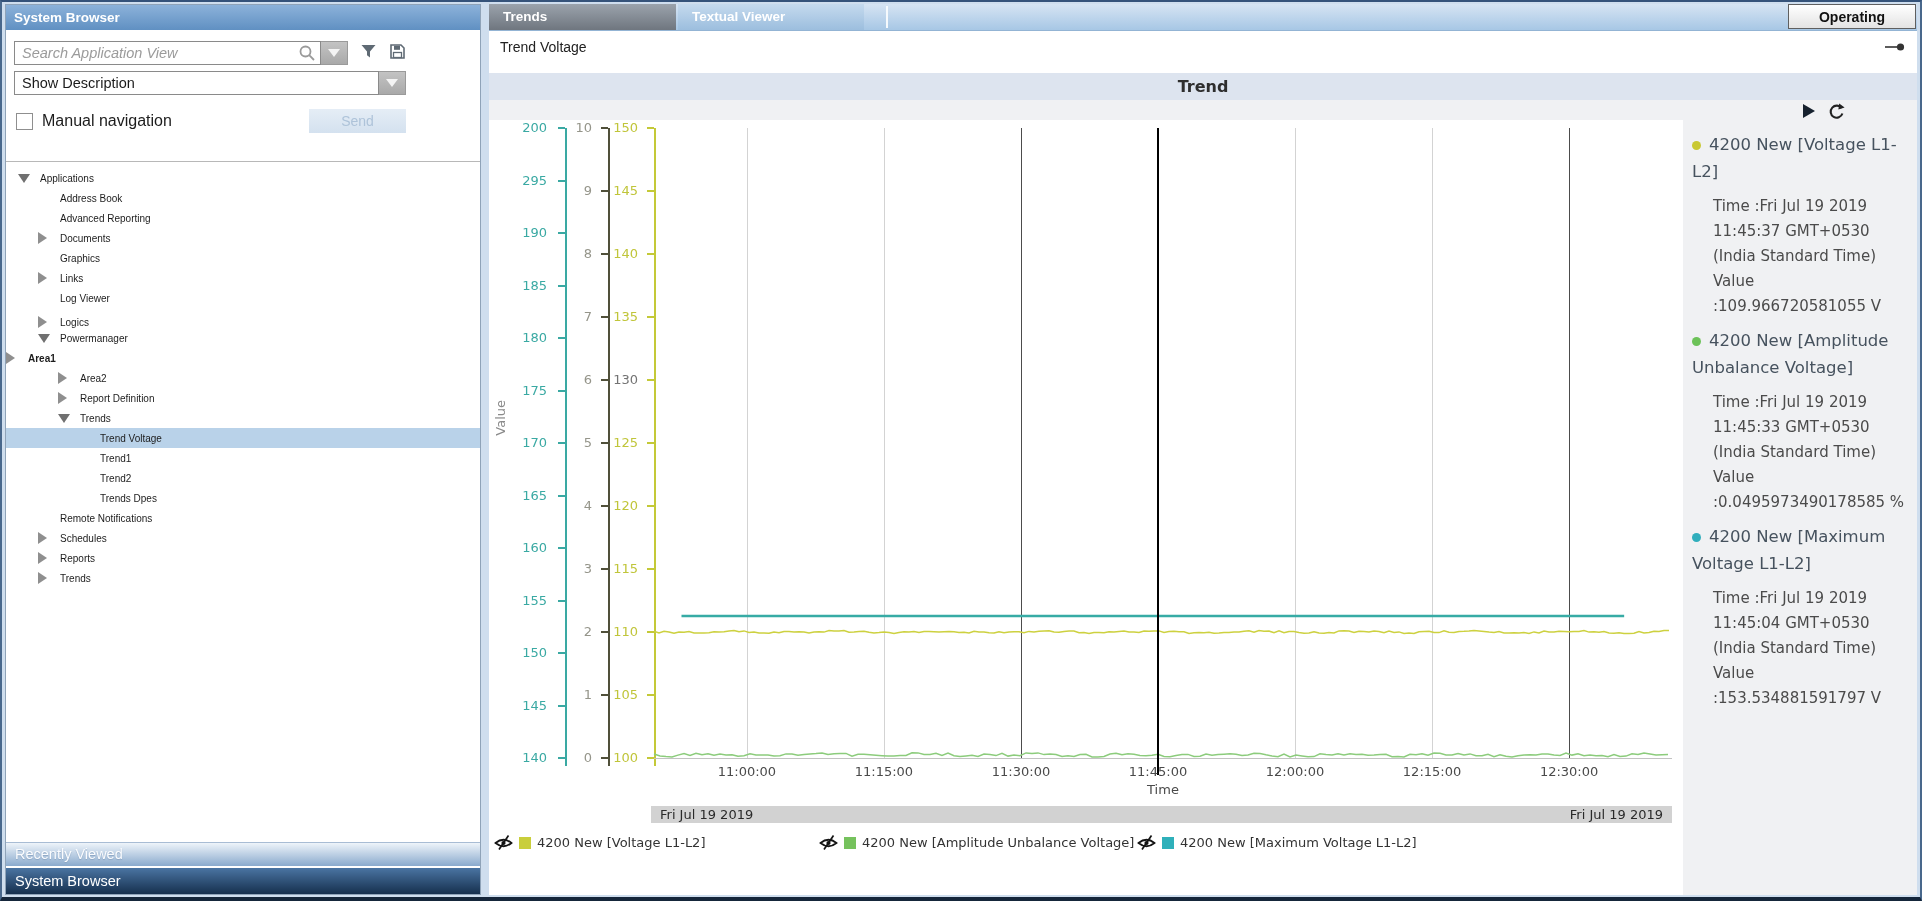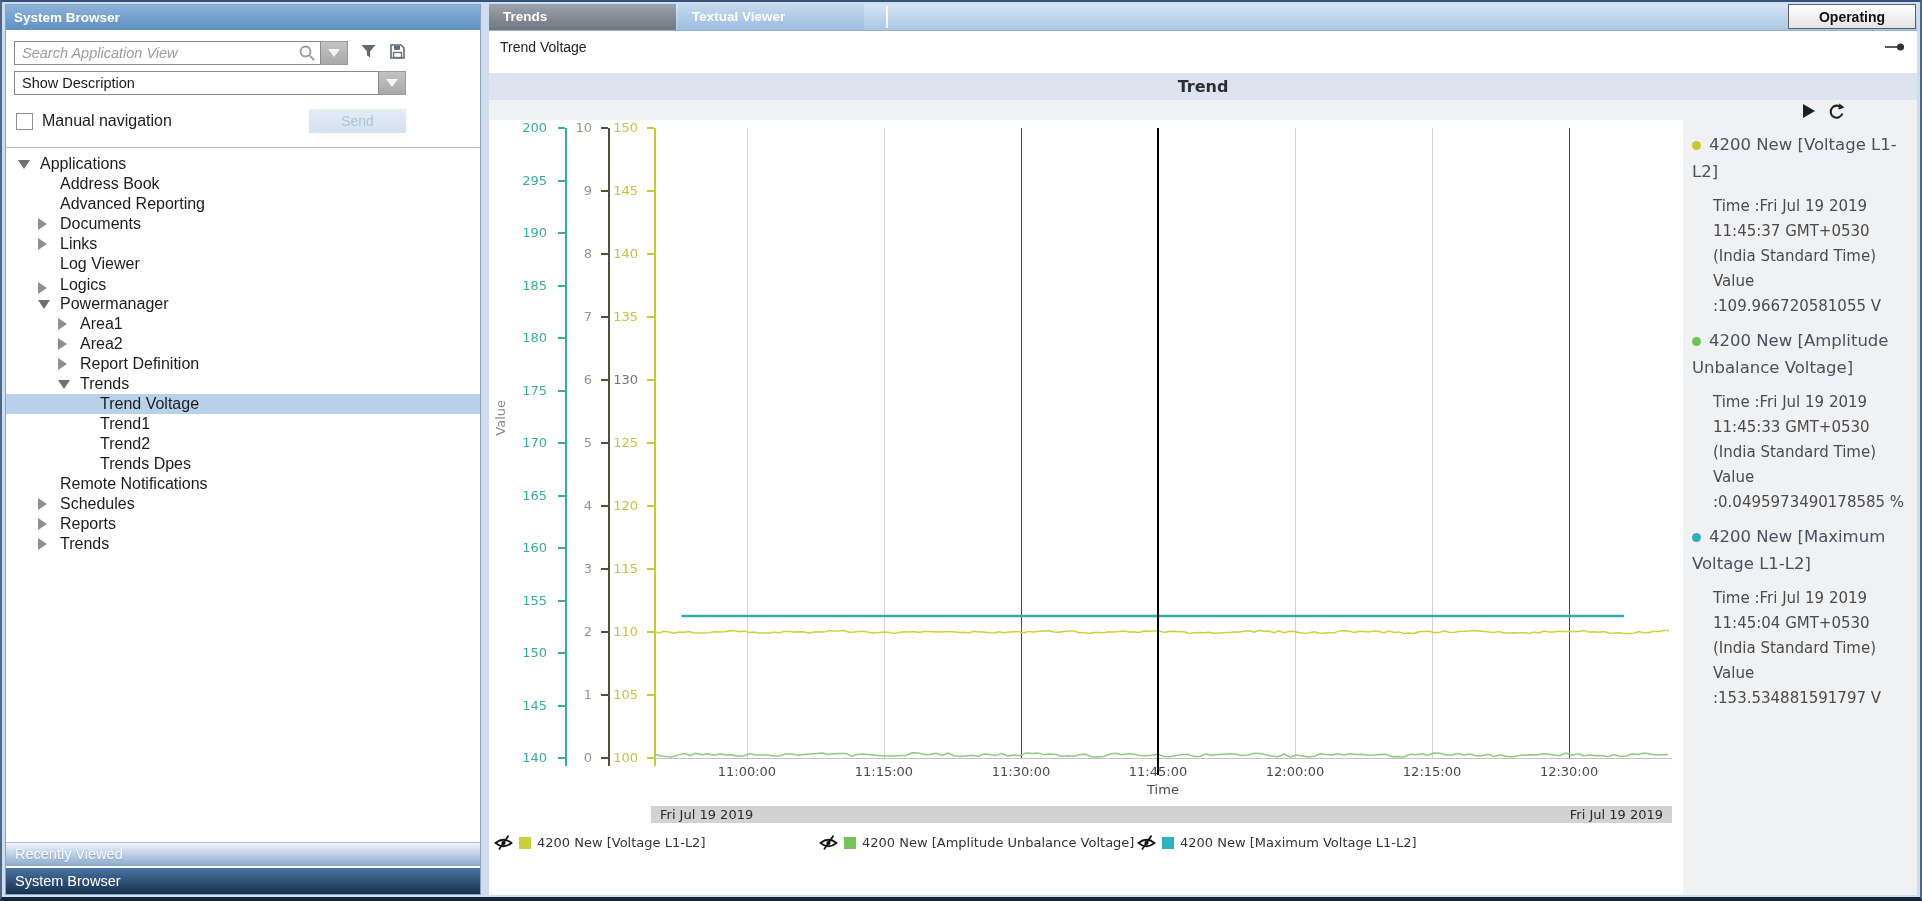--- a/index.html
+++ b/index.html
@@ -24,21 +24,21 @@
   .search-input{flex:1;border:1px solid #8a8a8a;background:#fff;font-size:14.5px;color:#1a1a1a;
     padding:0 26px 0 7px;outline:none;font-family:"Liberation Sans",sans-serif;}
   .search-input::placeholder{color:#9b9b9b;font-style:italic;}
   .mag-icon{position:absolute;right:5px;top:3px;}
   .row-icon{margin-left:12px;align-self:center;}
   .manual-row{display:flex;align-items:center;margin-top:14px;width:392px;}
   .checkbox{width:15px;height:15px;border:1px solid #8f8f8f;background:#fff;margin-left:2px;}
   .manual-label{margin-left:9px;font-size:16px;color:#1c1c1c;}
   .send-btn{margin-left:auto;width:97px;height:24px;background:linear-gradient(#e5edf6,#d4e1ef);
     color:#aec3d9;text-align:center;line-height:24px;font-size:14px;}
-  .tree{flex:1;border-top:1px solid #b8b8b8;margin-top:14px;padding-top:6px;overflow:hidden;font-size:16px;}
+  .tree{flex:1;border-top:1px solid #b8b8b8;margin-top:28px;padding-top:6px;overflow:hidden;font-size:10px;}
   .tree-row{height:20px;display:flex;align-items:center;color:#1c1c1c;cursor:default;}
   .tree-row.selected{background:#b9d2e9;}
   .tw{width:22px;display:flex;align-items:center;justify-content:flex-start;flex:none;}
   .tri-open{width:0;height:0;border-left:6px solid transparent;border-right:6px solid transparent;
     border-top:9px solid #707070;}
   .tri-closed{width:0;height:0;border-top:6px solid transparent;border-bottom:6px solid transparent;
     border-left:9px solid #8f8f8f;}
   .recently{height:23px;background:linear-gradient(#eef4fa,#8aaacd);border-top:1px solid #a8bcd4;
     color:#fbfcfe;font-size:14.5px;line-height:23px;padding-left:9px;text-shadow:0 1px 1px #8aa4c2;}
   .lp-footer{height:26px;margin-top:2px;background:linear-gradient(#4a74a2,#16304e);color:#fff;
@@ -151,20 +151,24 @@
           <span class="tw"></span>
           <span>Advanced Reporting</span>
         </div>
         <div class="tree-row" style="padding-left: 32px;">
           <span class="tw">
             <span class="tri-closed"></span>
           </span>
           <span>Documents</span>
         </div>
         <div class="tree-row" style="padding-left: 32px;">
+          <span class="tw"></span>
+          <span>Graphics</span>
+        </div>
+        <div class="tree-row" style="padding-left: 32px;">
           <span class="tw">
             <span class="tri-closed"></span>
           </span>
           <span>Links</span>
         </div>
         <div class="tree-row" style="padding-left: 32px;">
           <span class="tw"></span>
           <span>Log Viewer</span>
         </div>
         <div class="tree-row" style="padding-left: 32px; align-items: flex-end;">
@@ -172,21 +176,21 @@
             <span class="tri-closed"></span>
           </span>
           <span>Logics</span>
         </div>
         <div class="tree-row" style="padding-left: 32px;">
           <span class="tw">
             <span class="tri-open"></span>
           </span>
           <span>Powermanager</span>
         </div>
-        <div class="tree-row" style="padding-left: 52px;">
+        <div class="tree-row" style=" font-weight: bold;">
           <span class="tw">
             <span class="tri-closed"></span>
           </span>
           <span>Area1</span>
         </div>
         <div class="tree-row" style="padding-left: 52px;">
           <span class="tw">
             <span class="tri-closed"></span>
           </span>
           <span>Area2</span>

